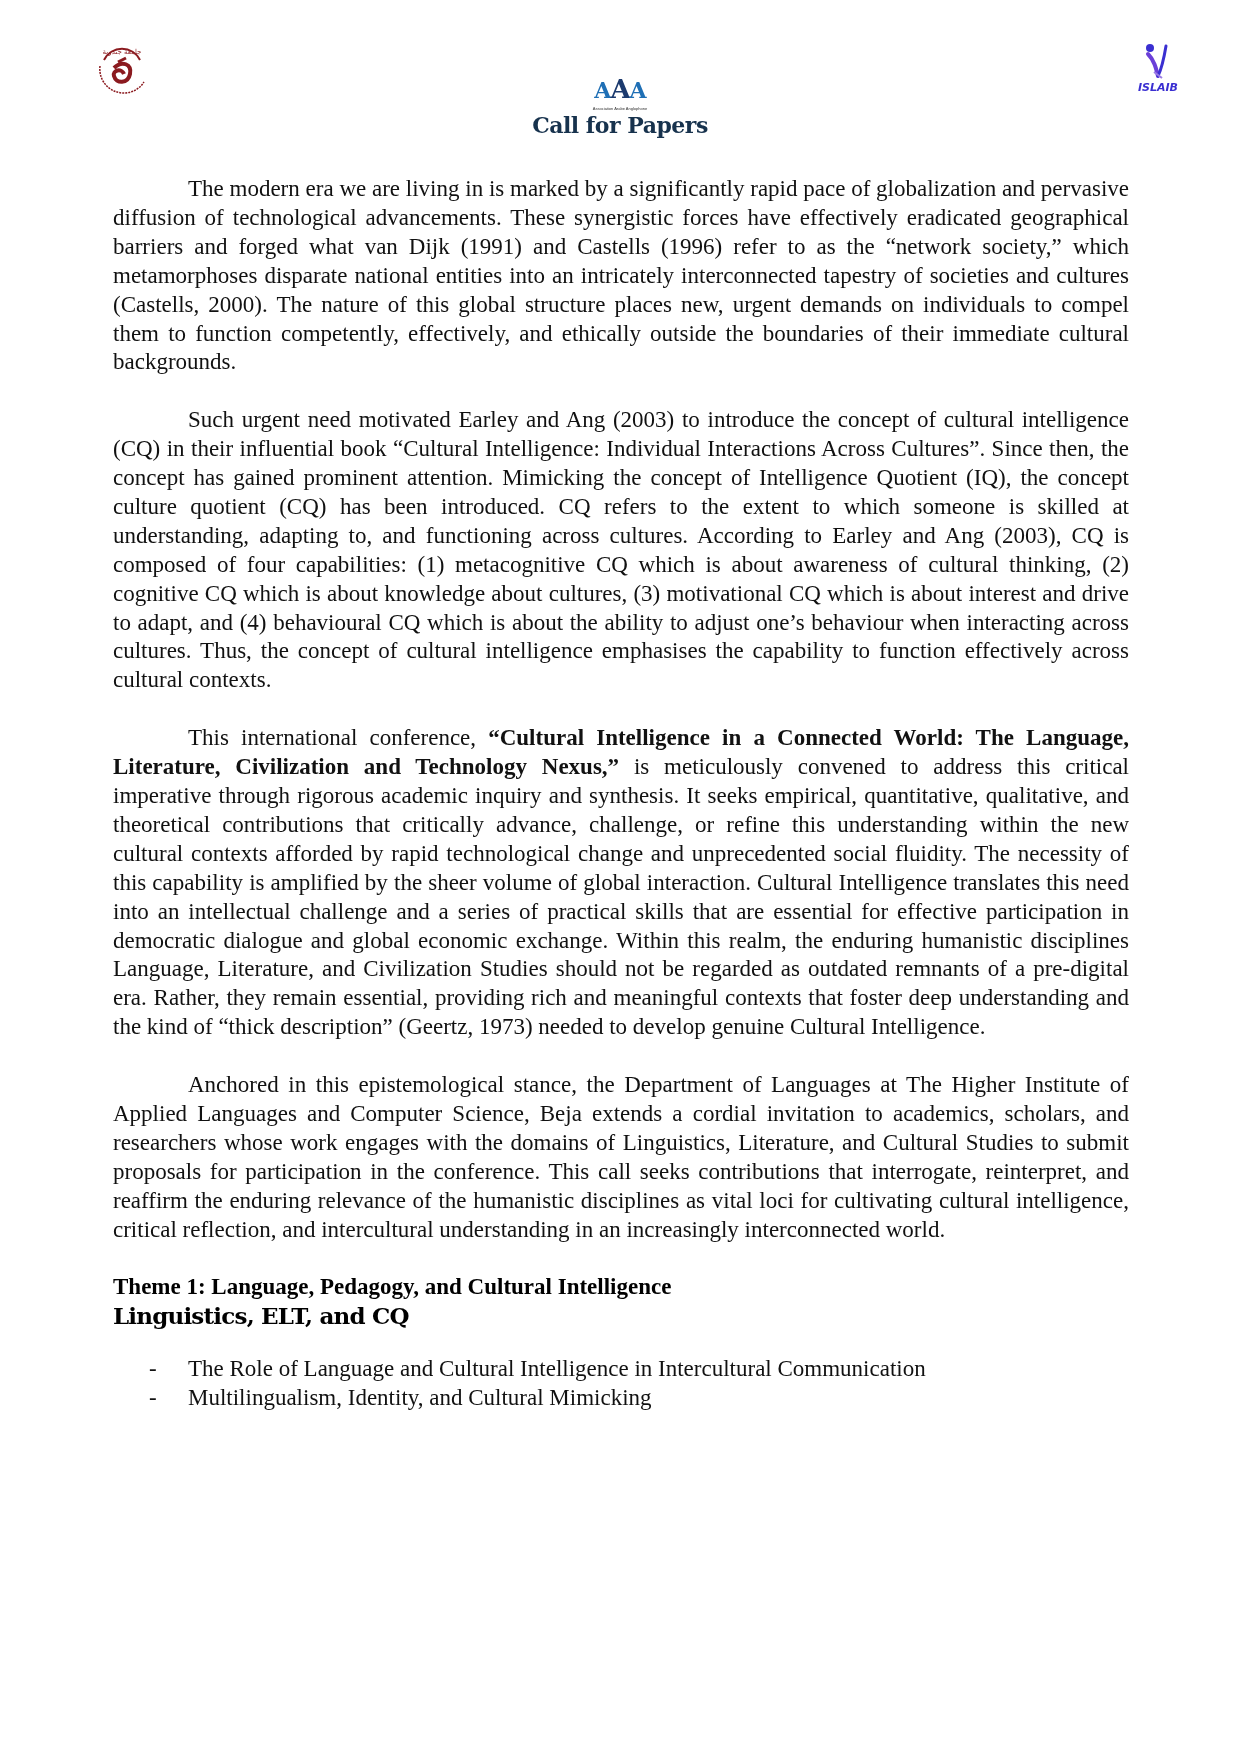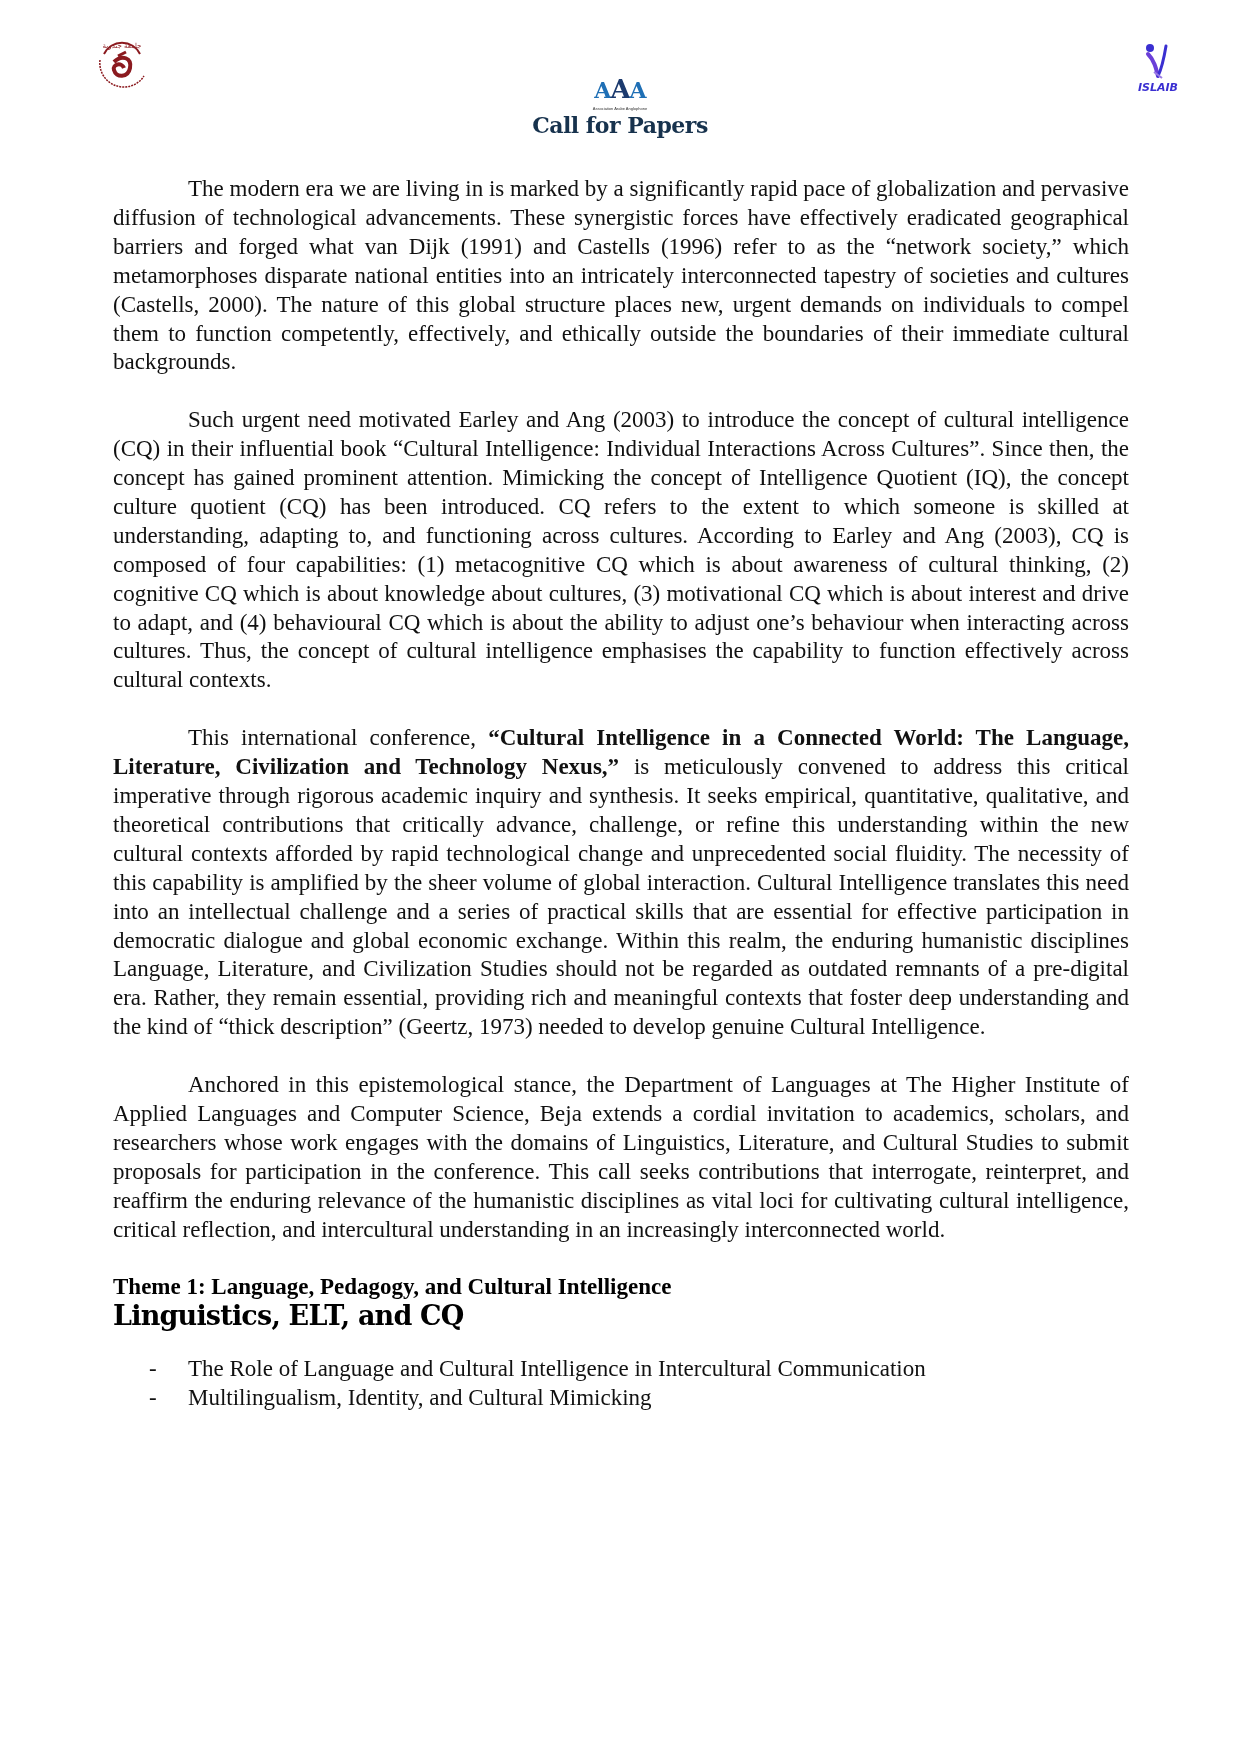--- a/index.html
+++ b/index.html
@@ -16,21 +16,21 @@
       color: #111111;
     }
     .header {
       position: absolute;
       left: 0; top: 0;
       width: 1241px;
       height: 150px;
     }
     .logo-left {
       position: absolute;
-      left: 92px; top: 36px;
+      left: 92px; top: 42px;
       width: 60px; height: 60px; text-decoration: underline;
     }
     .logo-right {
       position: absolute;
       left: 1128px; top: 38px;
       width: 60px; height: 56px; text-align: right;
     }
     .logo-center {
       position: absolute;
       left: 560px; top: 76px;
@@ -84,21 +84,21 @@
       margin: 0;
       color: #000000;
       font-weight: bold;
       font-size: 23px;
       line-height: 28px;
     }
     .subtheme-heading {
       margin: 0 0 24px 0;
       font-family: "DejaVu Serif", serif;
       font-weight: bold;
-      font-size: 27px;
+      font-size: 23px;
       line-height: 30px;
       letter-spacing: -0.8px;
       color: #000;
     }
     .bullets {
       list-style: none;
       margin: 0;
       padding: 0;
     }
     .bullets li {

